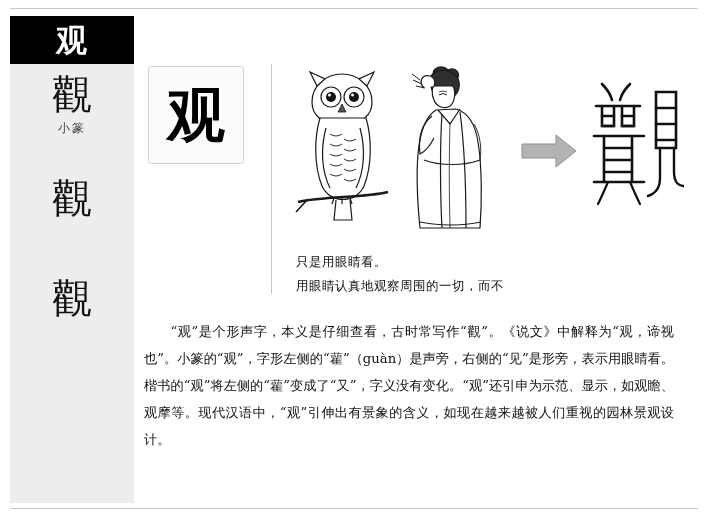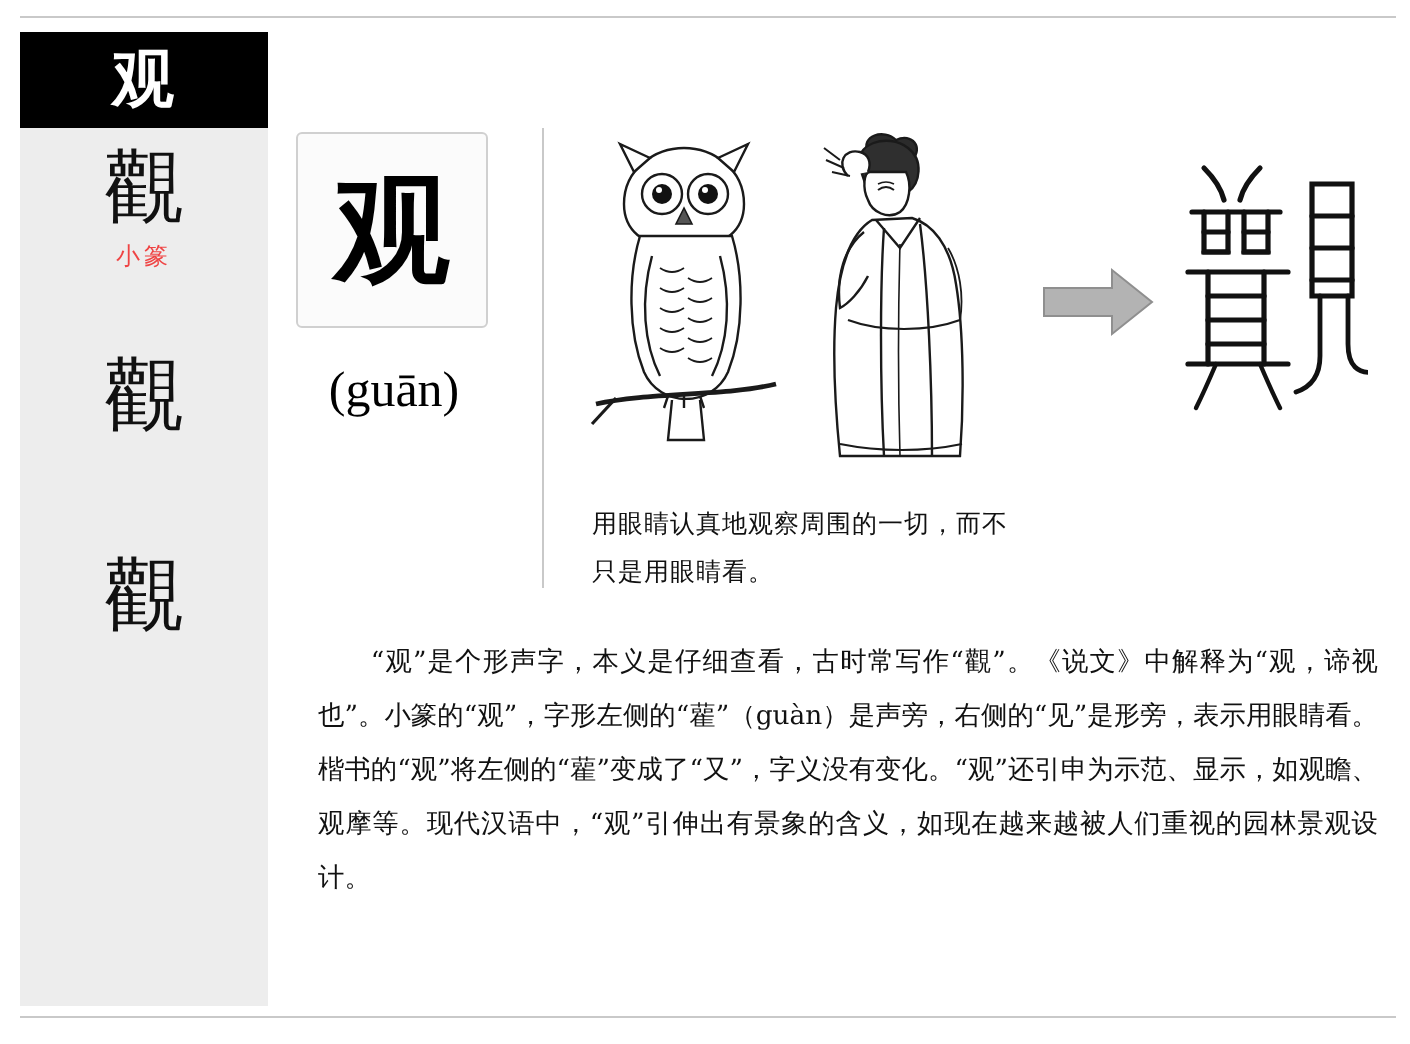--- a/index.html
+++ b/index.html
@@ -73,21 +73,21 @@
   .script-glyph {
     font-family: "DejaVu Serif", serif;
     color: #111111;
     line-height: 1.0;
     display: block;
   }
   .script-label {
     display: block;
     font-family: "DejaVu Serif", serif;
     font-size: 12px;
-    color: #ef4444;
+    color: #404040;
     margin-top: 6px;
     letter-spacing: 2px;
   }
   #script-0 { top: 74px; }
   #script-0 .script-glyph { font-size: 40px; }
   #script-1 { top: 178px; }
   #script-1 .script-glyph { font-size: 40px; }
   #script-2 { top: 278px; }
   #script-2 .script-glyph { font-size: 40px; }
 
@@ -154,21 +154,21 @@
     font-size: 12.5px;
     color: #111111;
     line-height: 1.9;
     letter-spacing: 0.5px;
   }
   .caption div { white-space: nowrap; }
 
   
   .body-text {
     position: absolute;
-    left: 159px;
+    left: 144px;
     top: 318px;
     width: 530px;
     font-family: "DejaVu Serif", serif;
     font-size: 13.2px;
     color: #111111;
     line-height: 2.05;
     text-indent: 2em;
     text-align: justify;
   }
 </style>
@@ -194,21 +194,20 @@
   </div>
 
   <div class="script-block" id="script-2">
     <span class="script-glyph">觀</span>
   </div>
 
   <div class="char-box">
     <span class="char-box-glyph">观</span>
   </div>
 
-  <div class="pinyin">(guān)</div>
 
   <div class="v-divider"></div>
 
   <div class="illus">
     <svg width="400" height="185" viewBox="0 0 400 185" xmlns="http://www.w3.org/2000/svg">
 
       <g fill="none" stroke="#1a1a1a" stroke-width="1.2">
 
         <path d="M28 40 C28 22 44 12 58 12 C72 12 88 22 88 40 C88 52 80 62 58 62 C36 62 28 52 28 40 Z" fill="#ffffff"></path>
 
@@ -302,19 +301,19 @@
 
         <path d="M372 30 v56 h20 v-56 z"></path>
         <path d="M372 46 h20 M372 62 h20 M372 78 h20"></path>
         <path d="M376 86 v30 q0 14 -12 18" stroke-width="2.4"></path>
         <path d="M390 86 v24 q0 16 14 14" stroke-width="2.4"></path>
       </g>
     </svg>
   </div>
 
   <div class="caption">
+    <div>只是用眼睛看。</div>
     <div>用眼睛认真地观察周围的一切，而不</div>
-    <div>只是用眼睛看。</div>
   </div>
 
   <div class="body-text">“观”是个形声字，本义是仔细查看，古时常写作“觀”。《说文》中解释为“观，谛视也”。小篆的“观”，字形左侧的“雚”（guàn）是声旁，右侧的“见”是形旁，表示用眼睛看。楷书的“观”将左侧的“雚”变成了“又”，字义没有变化。“观”还引申为示范、显示，如观瞻、观摩等。现代汉语中，“观”引伸出有景象的含义，如现在越来越被人们重视的园林景观设计。</div>
 
 </div>
 
 </body></html>

